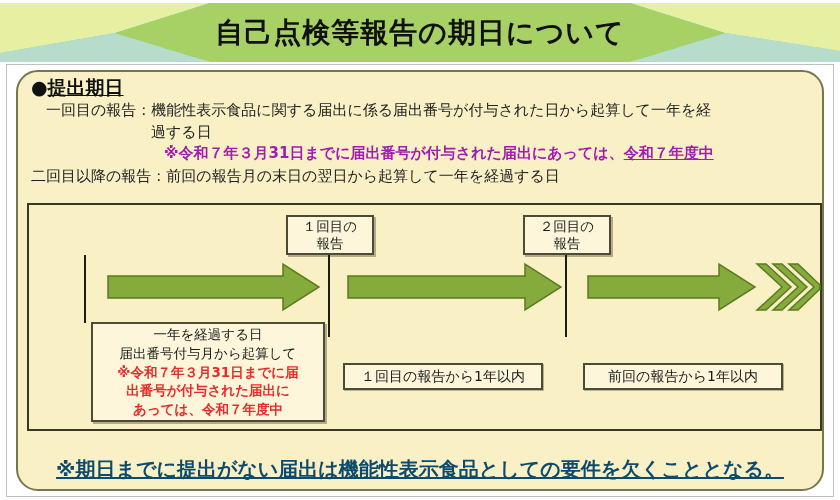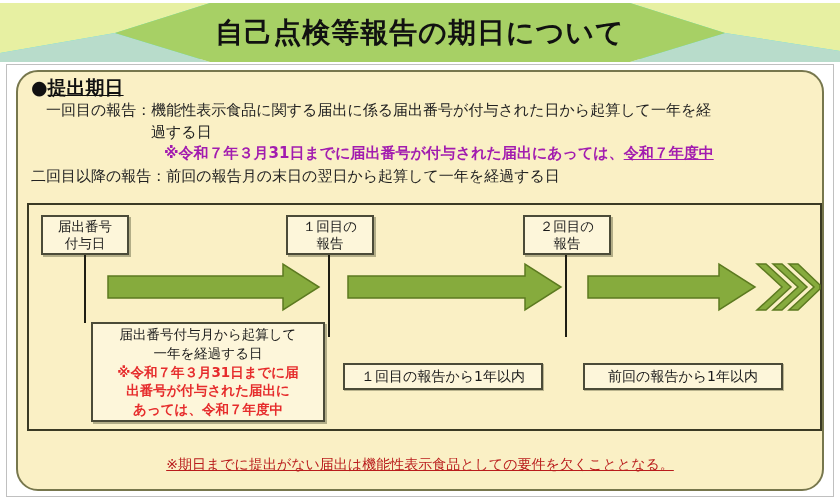--- a/index.html
+++ b/index.html
@@ -62,21 +62,21 @@
   .expl-box .red { color:#e62c2c; font-weight:bold; }
 
   .interval-box { position:absolute; top:158px; width:200px; height:27px; background:#fdf6da; border:2px solid #4b4b38;
                   box-shadow:1px 1px 0 rgba(90,90,60,.4); display:flex; align-items:center; justify-content:center;
                   font-size:14px; color:#1a1a1a; white-space:nowrap; }
   .i1 { left:314px; }
   .i2 { left:554px; }
 
   
   .warning { position:absolute; left:0; top:384px; width:100%; text-align:center;
-             font-size:14px; font-weight:normal; color:#b91c1c; text-decoration:underline; white-space:nowrap; }
+             font-size:20px; font-weight:bold; color:#0c4a6e; text-decoration:underline; white-space:nowrap; }
 </style>
 </head>
 <body>
 
 <div class="page">
 
   <div class="banner">
     <div class="shape tri-yellow-left"></div>
     <div class="shape tri-teal-left"></div>
     <div class="shape tri-yellow-right"></div>
@@ -95,23 +95,20 @@
 
       <div class="bodyline l1">一回目の報告：機能性表示食品に関する届出に係る届出番号が付与された日から起算して一年を経</div>
       <div class="bodyline l2">過する日</div>
       <div class="bodyline l3">
         <span>※令和７年３月31日までに届出番号が付与された届出にあっては、</span><span class="udl">令和７年度中</span>
       </div>
       <div class="bodyline l4">二回目以降の報告：前回の報告月の末日の翌日から起算して一年を経過する日</div>
 
       <div class="diagram">
 
-        <div class="m-label m1">
-          <span><span>届出番号</span><br><span>付与日</span></span>
-        </div>
         <div class="m-label m2">
           <span><span>１回目の</span><br><span>報告</span></span>
         </div>
         <div class="m-label m3">
           <span><span>２回目の</span><br><span>報告</span></span>
         </div>
 
         <div class="vline v1"></div>
         <div class="vline v2"></div>
         <div class="vline v3"></div>
@@ -123,22 +120,22 @@
           <polygon points="1,15 178,15 178,3 214,26 178,49 178,37 1,37" fill="#86ab3d" stroke="#5c7a20" stroke-width="1.5"></polygon>
         </svg>
         <svg class="arrow-svg a3" width="235" height="52" viewBox="0 0 235 52">
           <polygon points="1,15 132,15 132,3 168,26 132,49 132,37 1,37" fill="#86ab3d" stroke="#5c7a20" stroke-width="1.5"></polygon>
           <polygon points="170,3 195,26 170,49 179,49 204,26 179,3" fill="#86ab3d" stroke="#5c7a20" stroke-width="1.5"></polygon>
           <polygon points="186,3 211,26 186,49 195,49 220,26 195,3" fill="#86ab3d" stroke="#5c7a20" stroke-width="1.5"></polygon>
           <polygon points="202,3 227,26 202,49 211,49 233,28 233,24 211,3" fill="#86ab3d" stroke="#5c7a20" stroke-width="1.5"></polygon>
         </svg>
 
         <div class="expl-box">
+          <div>一年を経過する日</div>
           <div>届出番号付与月から起算して</div>
-          <div>一年を経過する日</div>
           <div class="red">※令和７年３月31日までに届</div>
           <div class="red">出番号が付与された届出に</div>
           <div class="red">あっては、令和７年度中</div>
         </div>
 
         <div class="interval-box i1">１回目の報告から1年以内</div>
         <div class="interval-box i2">前回の報告から1年以内</div>
 
       </div>
 

